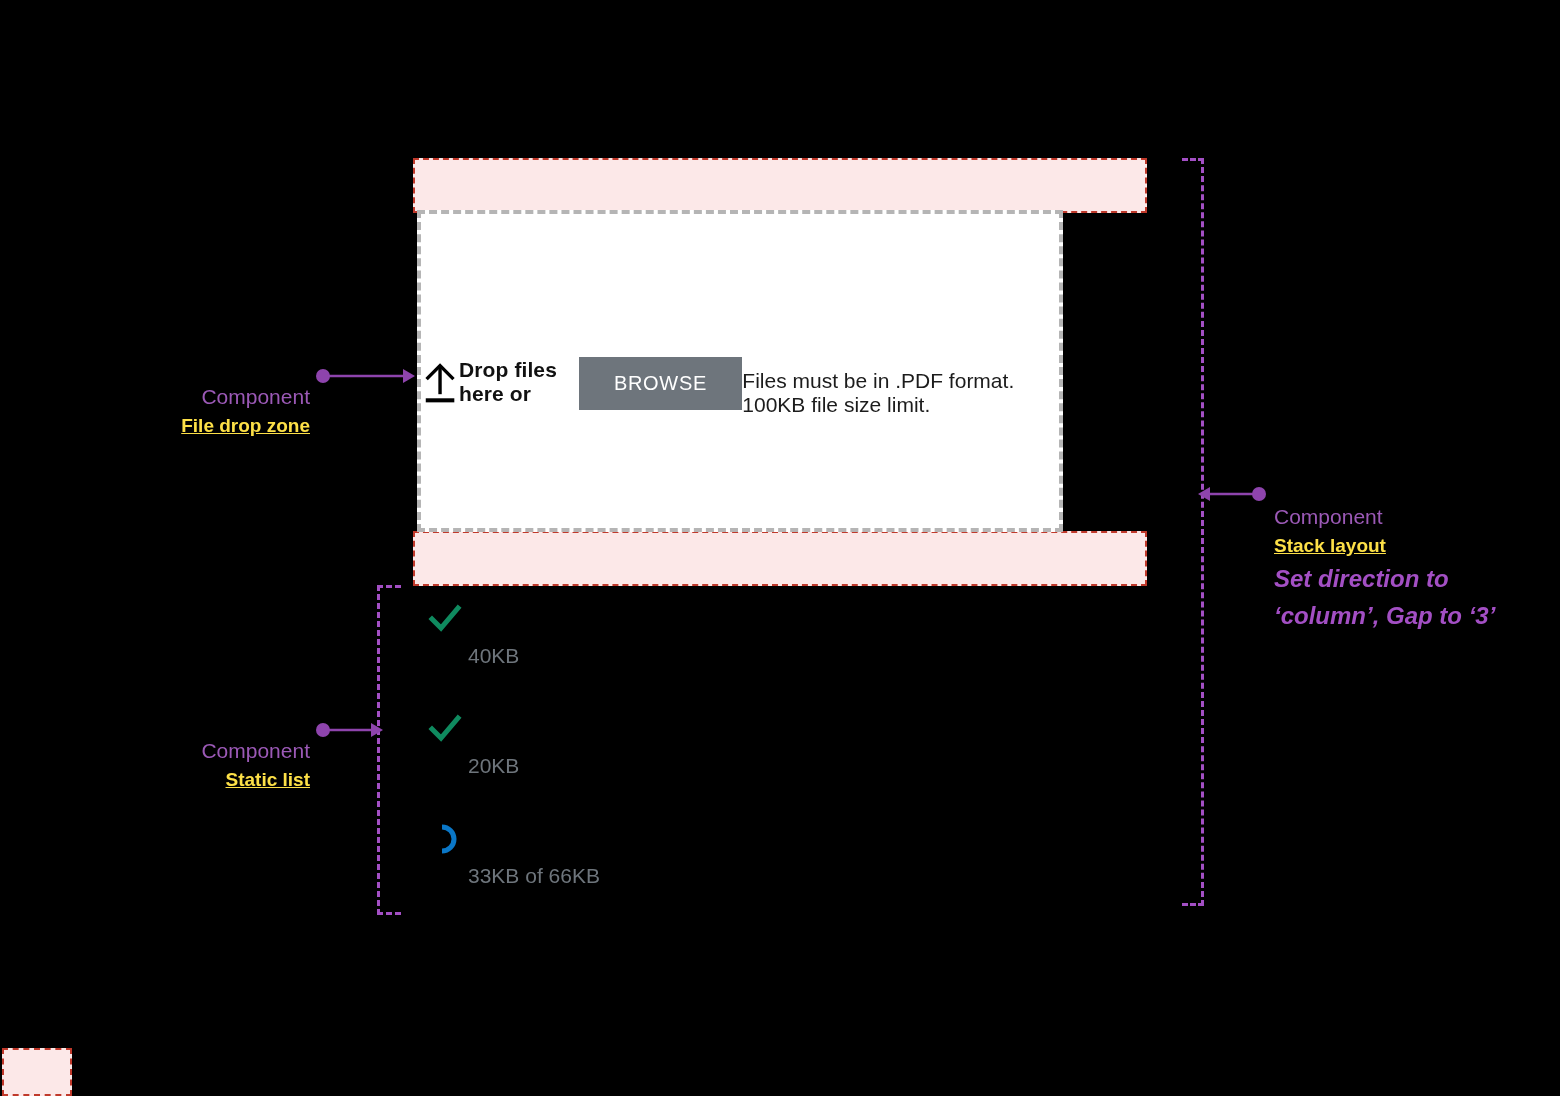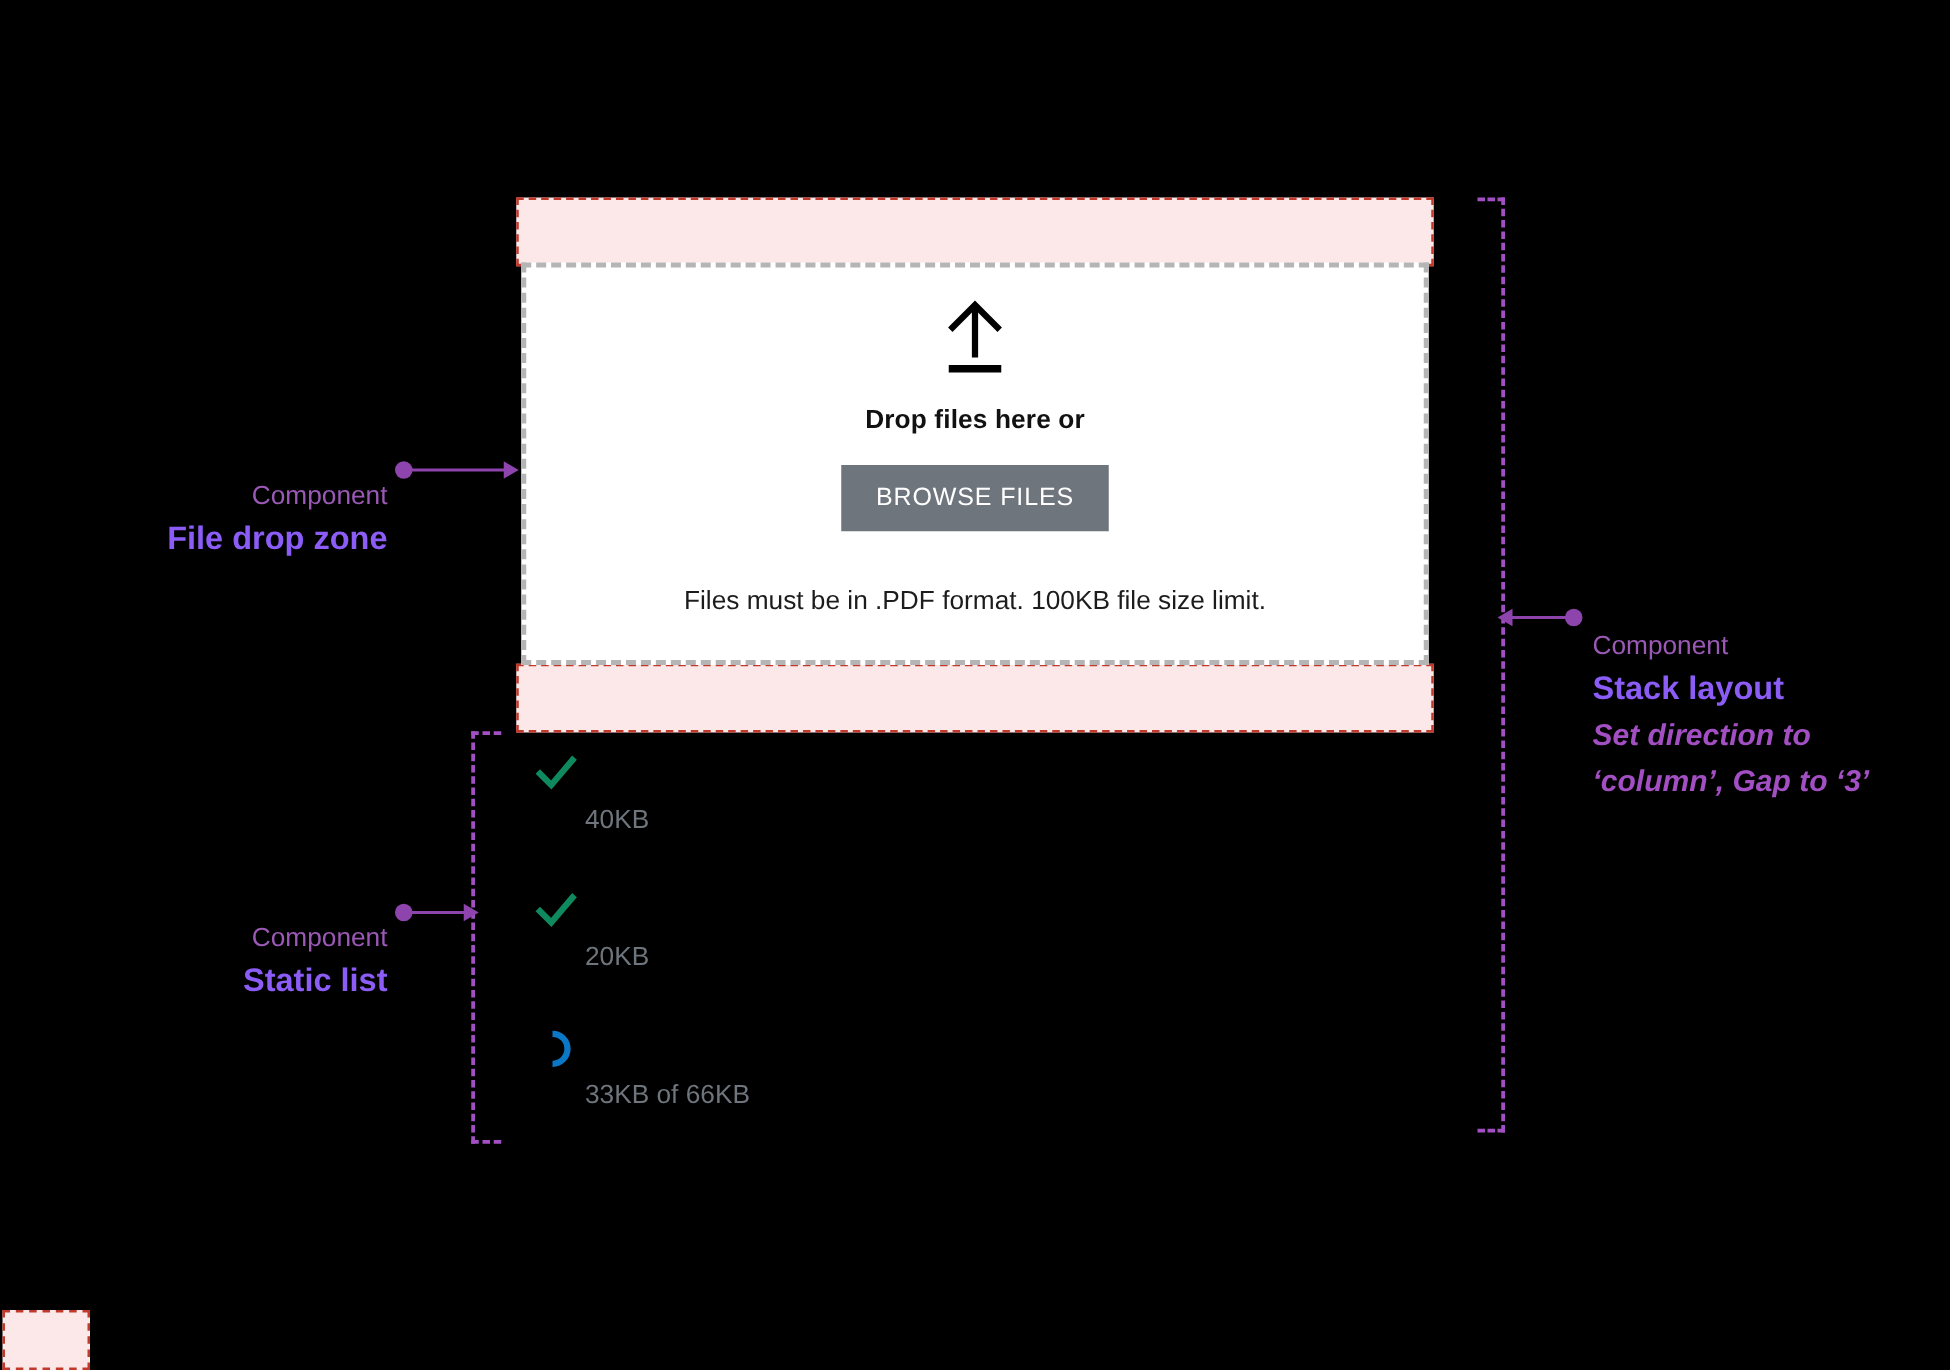--- a/index.html
+++ b/index.html
@@ -52,27 +52,26 @@
     box-sizing: border-box;
   }
   .pad-band.top { top: 158px; }
   .pad-band.bottom { top: 531px; }
 
   
   .drop-zone {
     position: absolute;
     left: 417px;
     top: 210px;
-    width: 726px;
+    width: 646px;
     height: 322px;
     background: #ffffff;
     border: 4px dashed #b5b5b5;
     box-sizing: border-box;
     display: flex;
-    flex-direction: column;
     align-items: center;
   }
 
   .upload-icon {
     margin-top: 26px;
     width: 56px;
     height: 62px;
   }
 
   .drop-title {
@@ -135,24 +134,25 @@
     color: #8e44ad;
     margin-top: 20px;
   }
   .anno .kind {
     font-size: 21px;
     color: #9b59b6;
     font-weight: normal;
     line-height: 1.45;
   }
   .anno .name {
-    font-size: 26px;
-    color: #8b5cf6;
+    font-size: 19px;
+    color: #fde047;
     font-weight: bold;
     line-height: 1.45;
+    text-decoration: underline;
   }
   .anno .note {
     font-size: 24px;
     color: #a34fc4;
     font-style: italic;
     font-weight: bold;
     line-height: 1.55;
   }
   .anno.right-side { text-align: left; }
   .anno.left-side  { text-align: right; }

